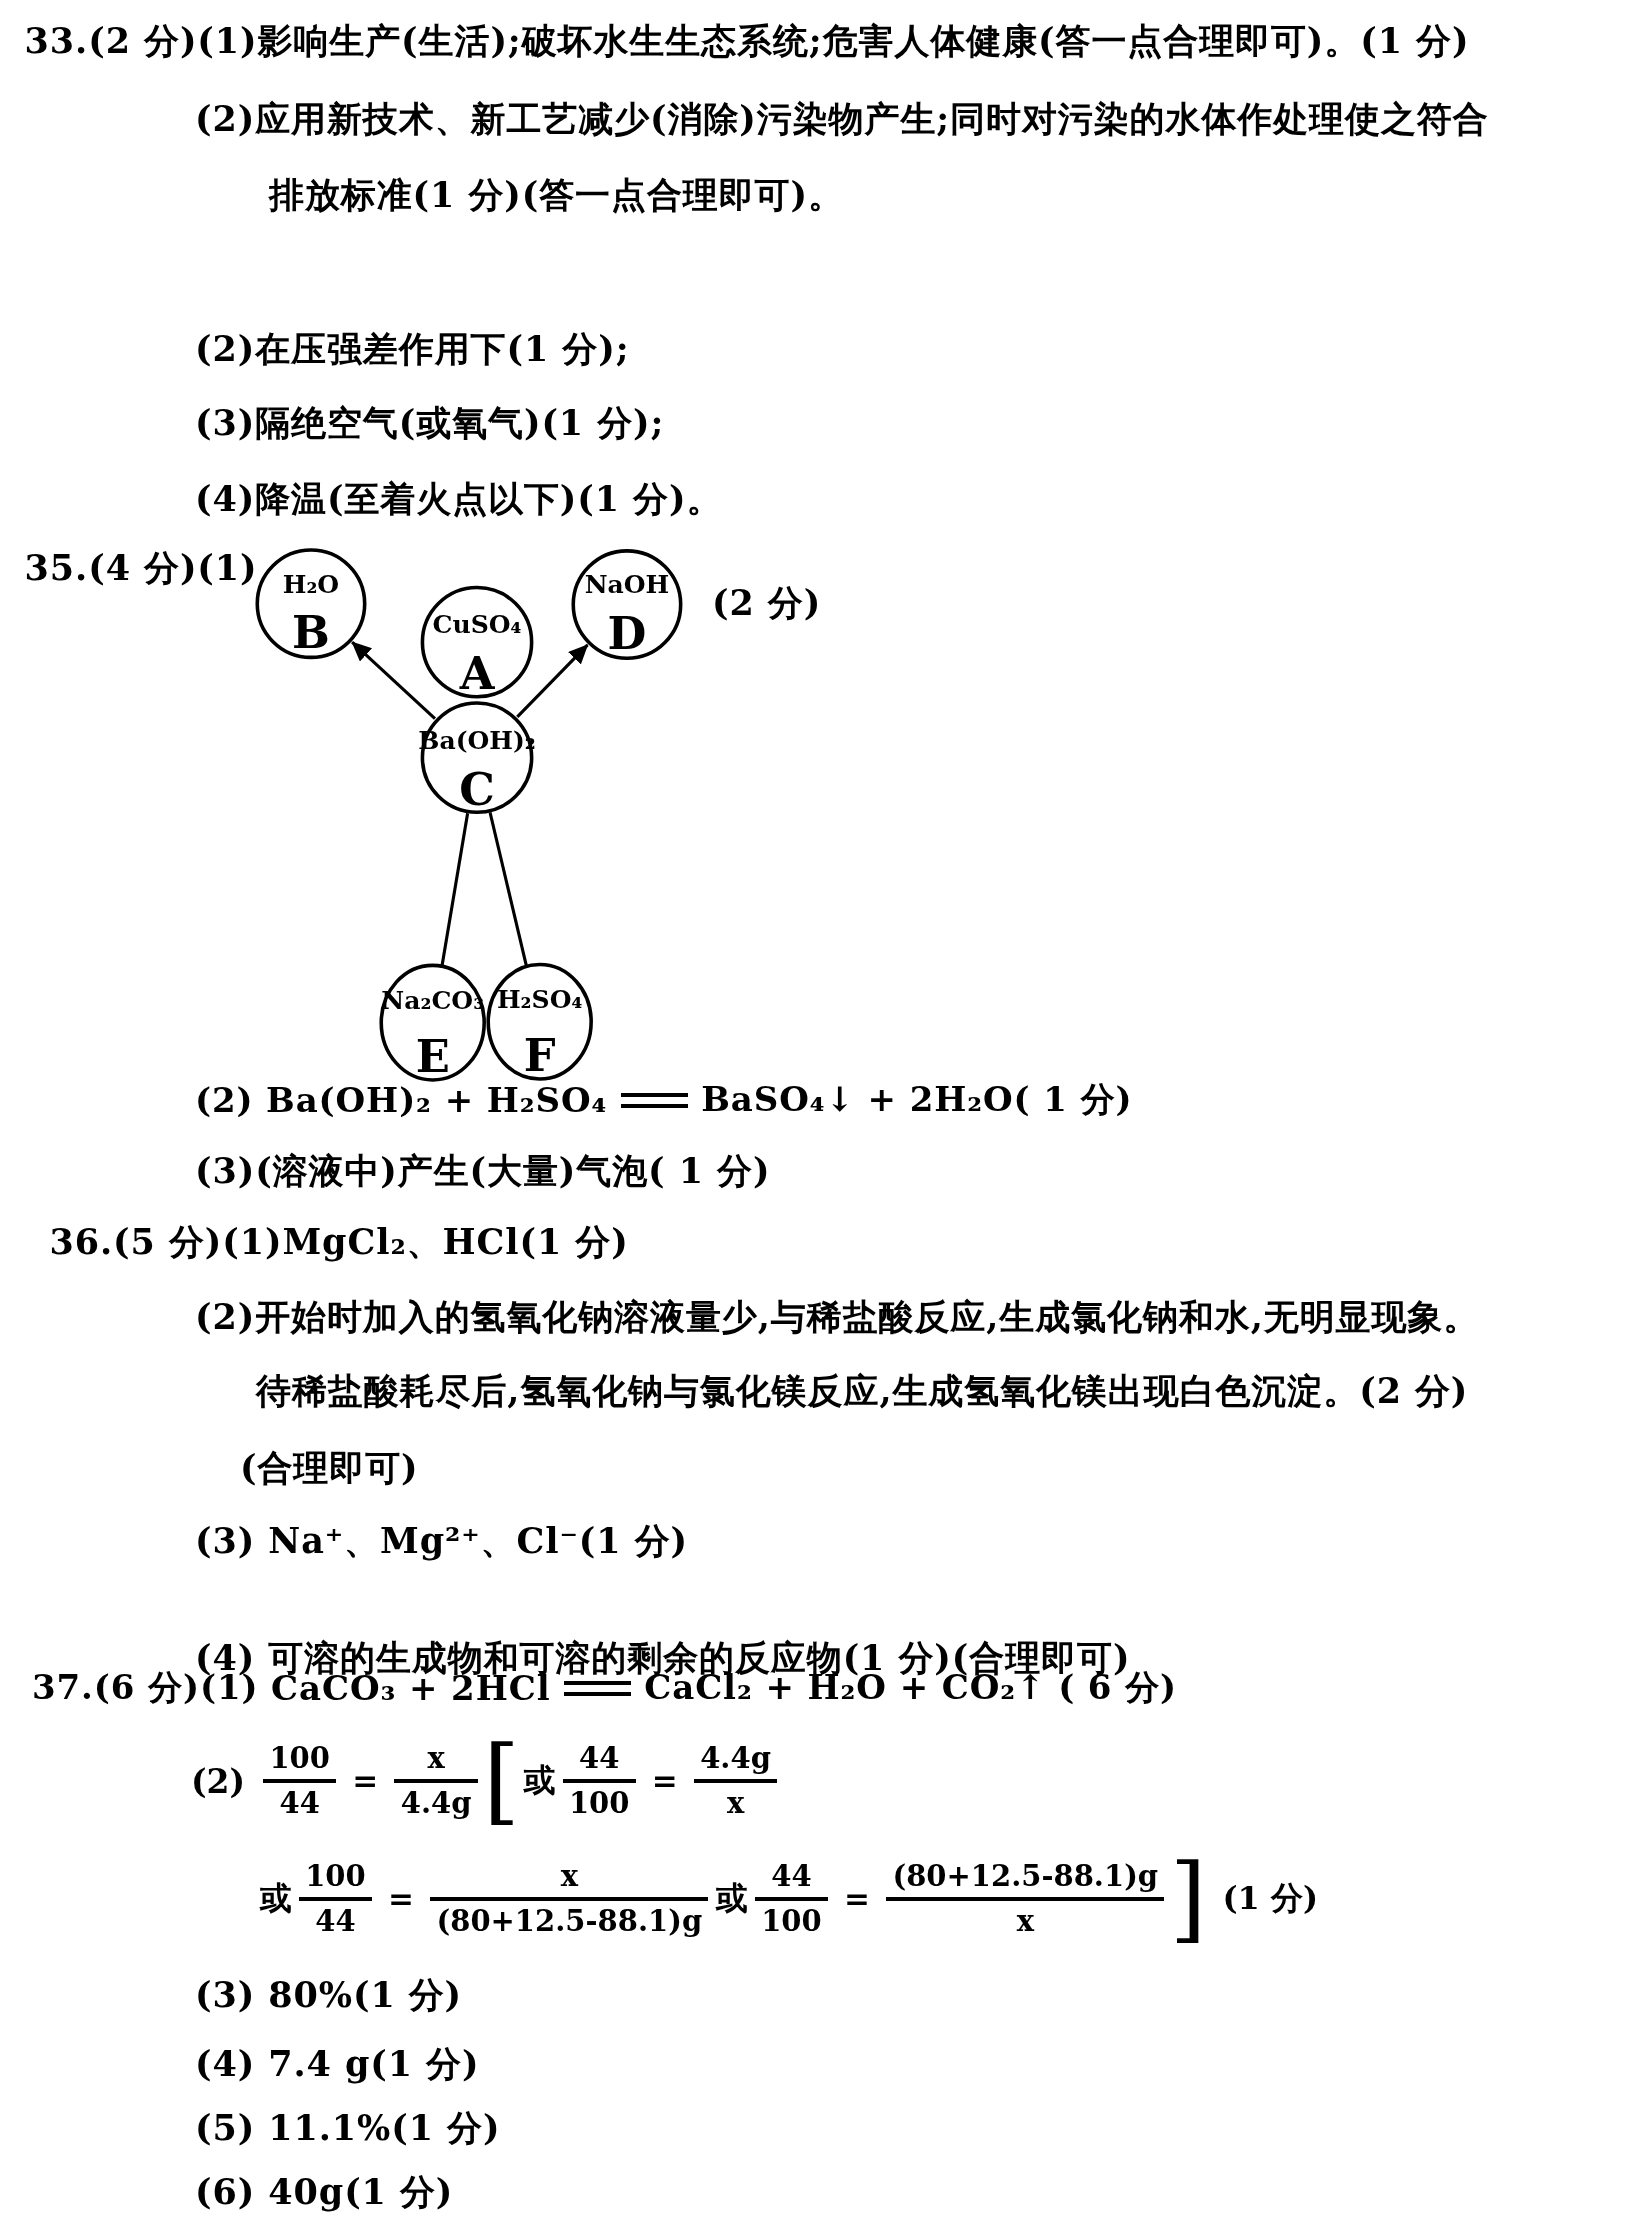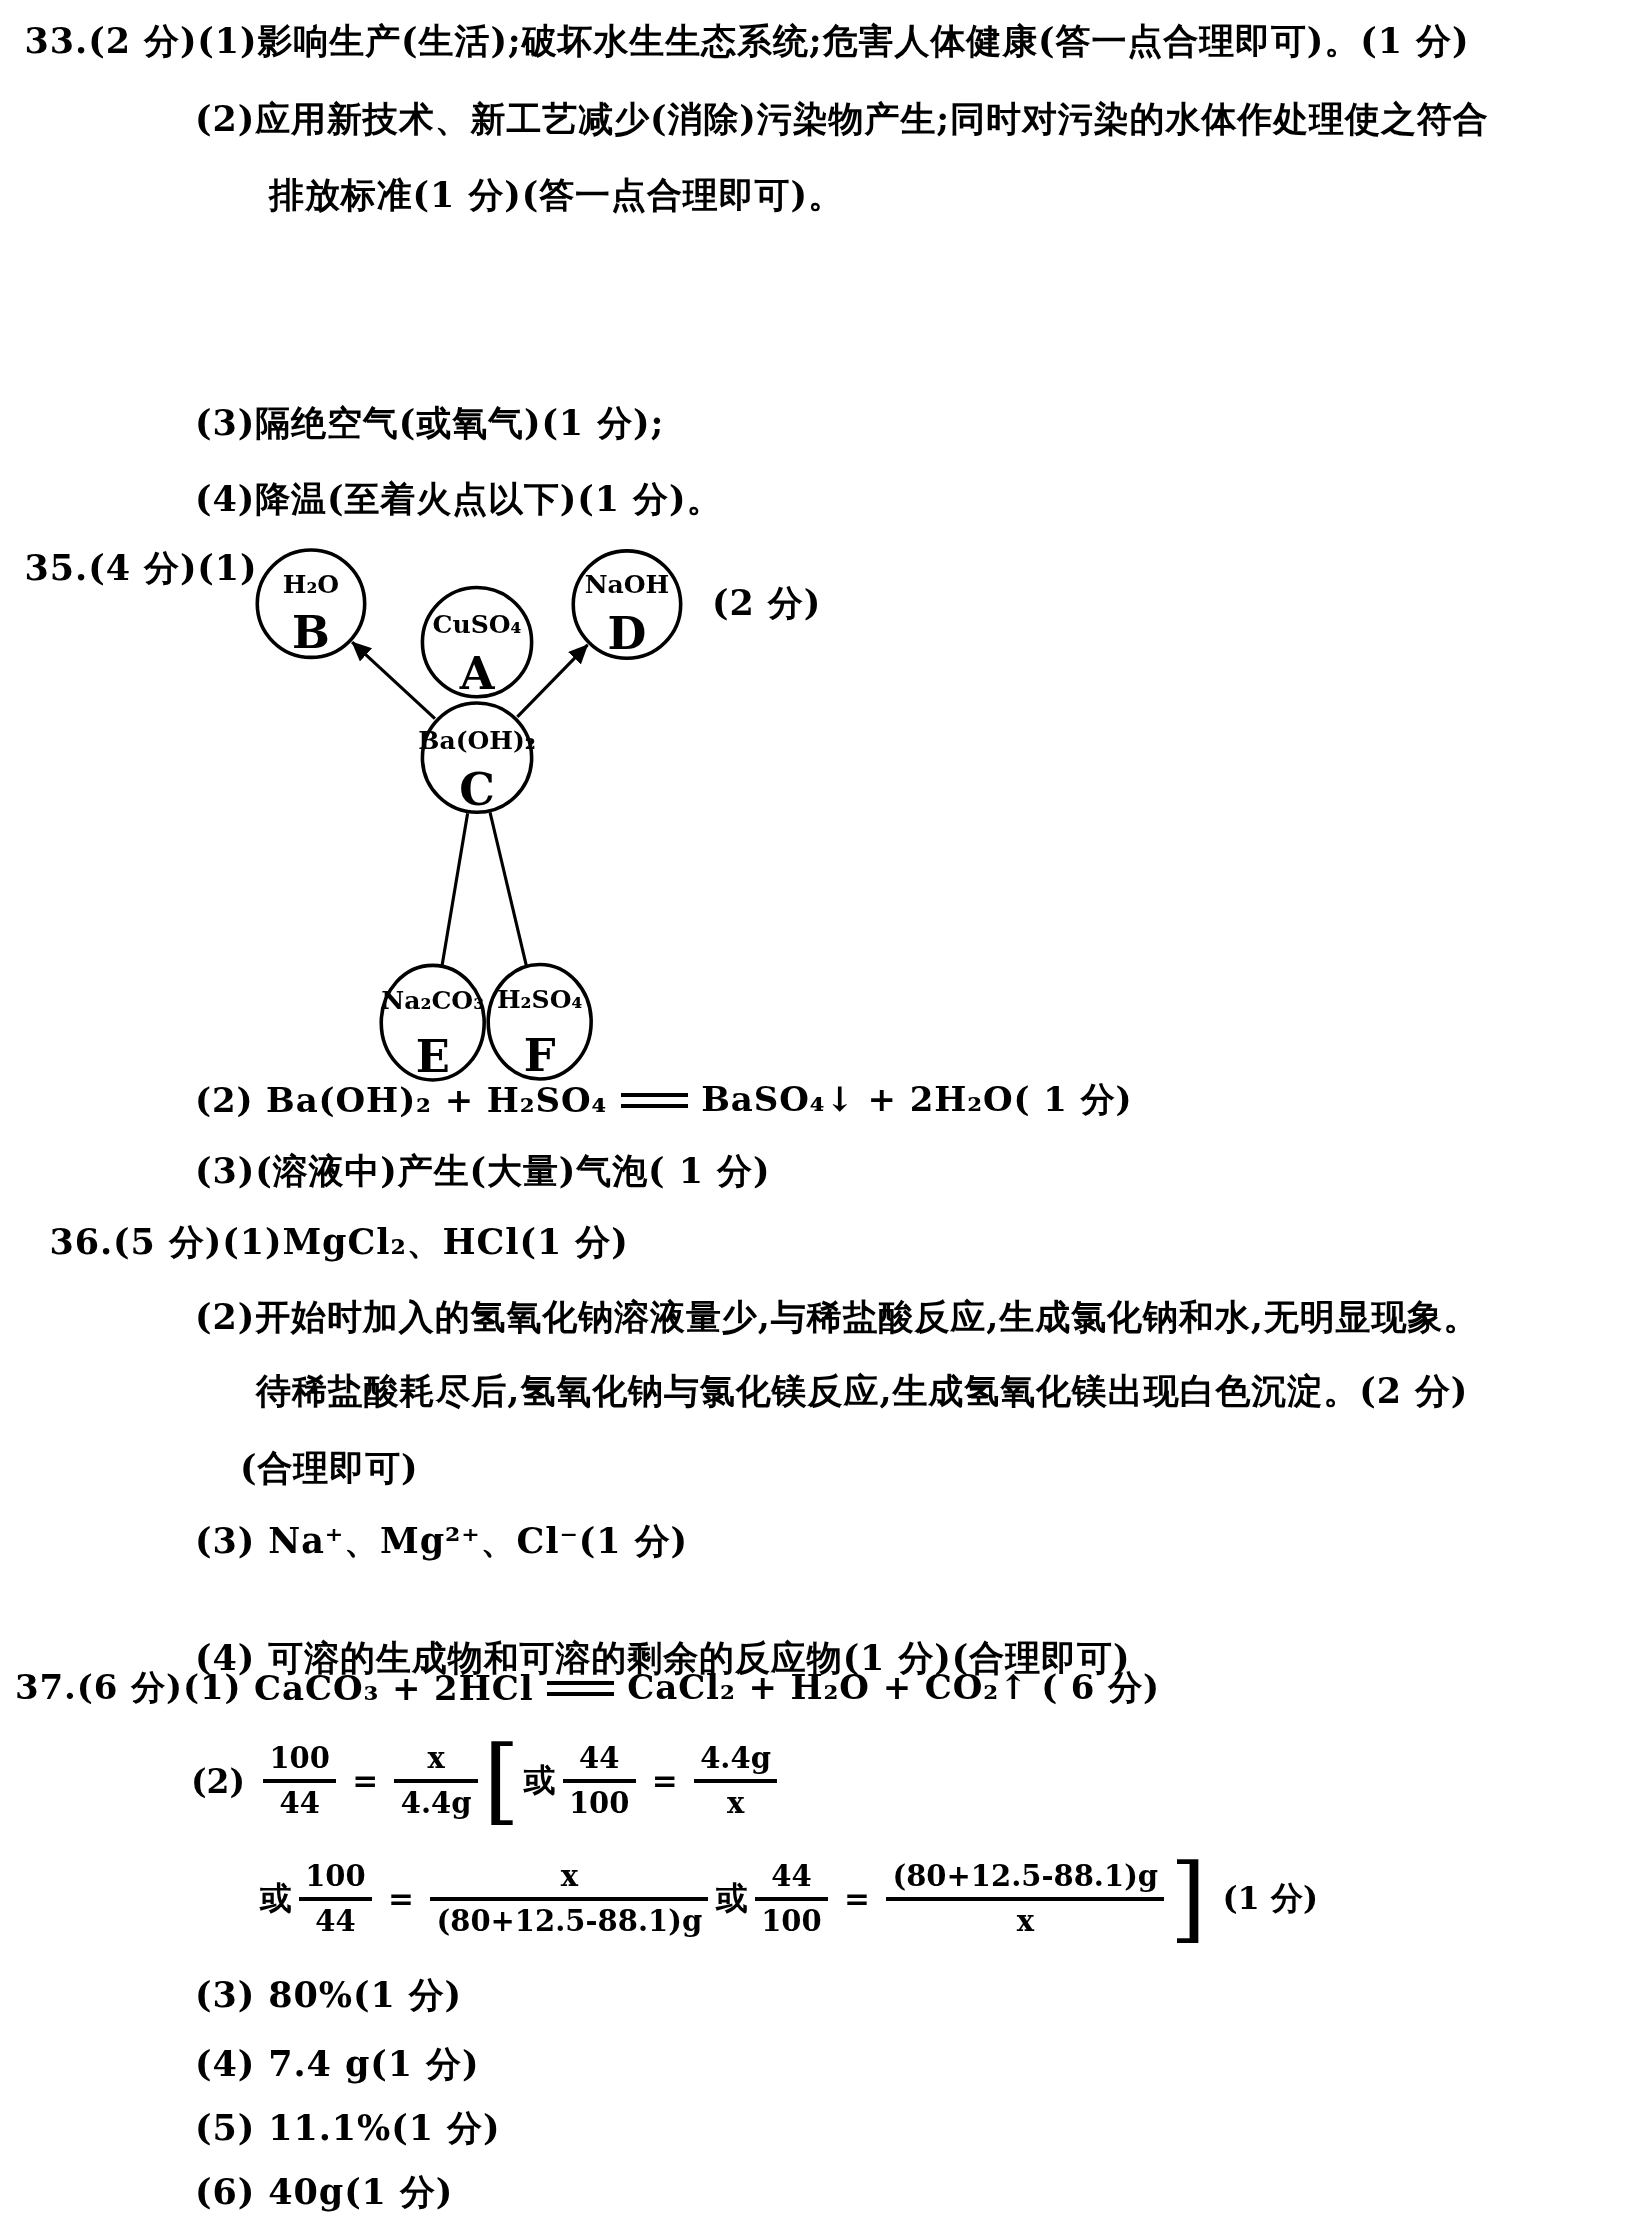--- a/index.html
+++ b/index.html
@@ -28,20 +28,21 @@
 </style>
 </head>
 <body>
 
 <div id="page">
 
   <div class="line" style="left:24.6px;top:20px;">33.(2 分)(1)影响生产(生活);破坏水生生态系统;危害人体健康(答一点合理即可)。(1 分)</div>
   <div class="line" style="left:195px;top:98px;">(2)应用新技术、新工艺减少(消除)污染物产生;同时对污染的水体作处理使之符合</div>
   <div class="line" style="left:269px;top:174px;">排放标准(1 分)(答一点合理即可)。</div>
 
+  <div class="line" style="left:195px;top:328px;">(2)在压强差作用下(1 分);</div>
   <div class="line" style="left:195px;top:402px;">(3)隔绝空气(或氧气)(1 分);</div>
   <div class="line" style="left:195px;top:478px;">(4)降温(至着火点以下)(1 分)。</div>
 
   <div class="line" style="left:24.6px;top:547px;">35.(4 分)(1)</div>
   <div class="line" style="left:712px;top:582px;">(2 分)</div>
 
   <svg style="position:absolute;left:242px;top:537px;" width="573" height="555" viewBox="0 0 1280 1240">
     <defs>
       <marker id="ah" markerUnits="userSpaceOnUse" markerWidth="60" markerHeight="50" refX="42" refY="20" orient="auto">
         <path d="M0,0 L44,20 L0,40 Z" fill="#000"></path>
@@ -86,21 +87,21 @@
   </div>
   <div class="line" style="left:195px;top:1150px;">(3)(溶液中)产生(大量)气泡( 1 分)</div>
 
   <div class="line" style="left:21.5px;top:1221px;margin-left:28px;">36.(5 分)(1)MgCl₂、HCl(1 分)</div>
   <div class="line" style="left:195px;top:1296px;">(2)开始时加入的氢氧化钠溶液量少,与稀盐酸反应,生成氯化钠和水,无明显现象。</div>
   <div class="line" style="left:256px;top:1370px;">待稀盐酸耗尽后,氢氧化钠与氯化镁反应,生成氢氧化镁出现白色沉淀。(2 分)</div>
   <div class="line" style="left:240px;top:1447px;">(合理即可)</div>
   <div class="line" style="left:195px;top:1520px;">(3) Na⁺、Mg²⁺、Cl⁻(1 分)</div>
   <div class="line" style="left:195px;top:1595px;margin-top:42px;">(4) 可溶的生成物和可溶的剩余的反应物(1 分)(合理即可)</div>
 
-  <div class="eqline" style="left:15px;top:1665px;">
+  <div class="eqline" style="left:32px;top:1665px;">
     <span class="eq-label">37.(6 分)(1)</span>
     <span>CaCO₃ + 2HCl</span>
     <span class="longeq"></span>
     <span>CaCl₂ + H₂O + CO₂↑ ( 6 分)</span>
   </div>
 
   <div class="fracrow" style="left:191px;top:1739px;">
     <span class="fr-label">(2)</span>
     <span class="frac">
       <span class="num">100</span>

